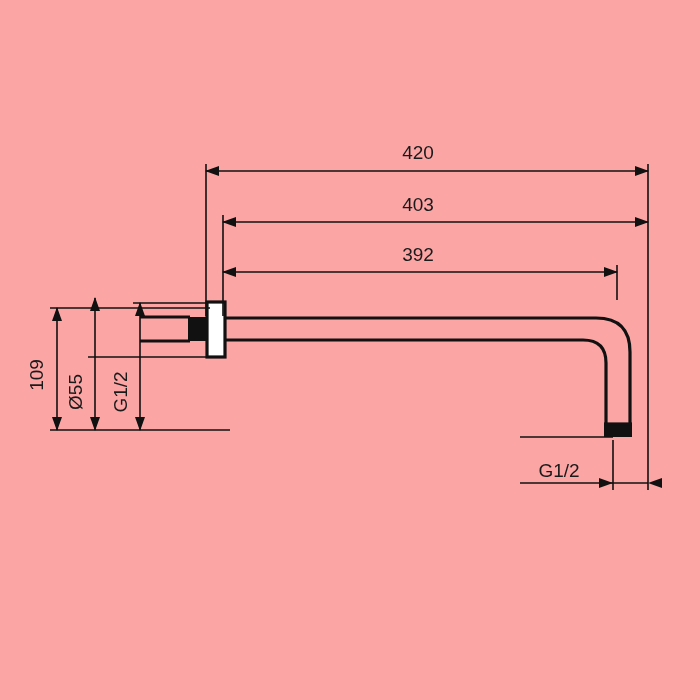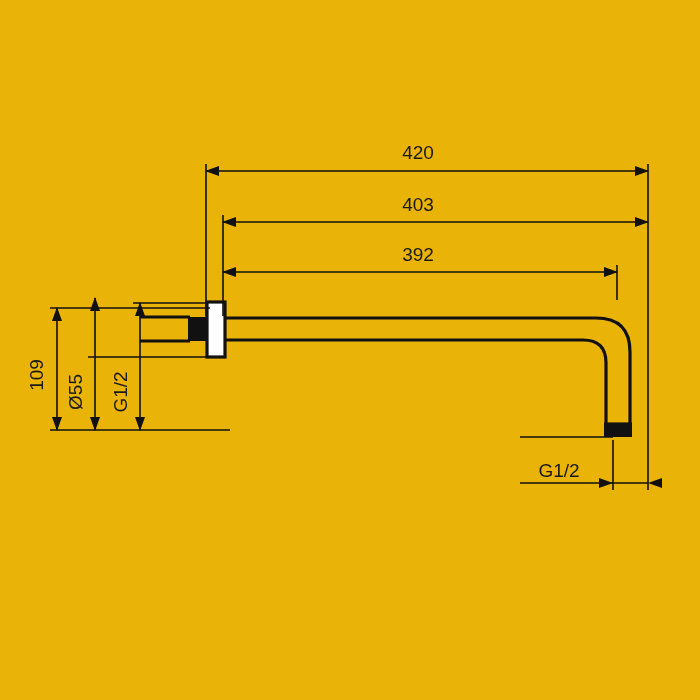--- a/index.html
+++ b/index.html
@@ -10,21 +10,21 @@
   body {
     width: 700px;
     height: 700px;
     font-family: "Liberation Sans", sans-serif;
     overflow: hidden;
   }
   #drawing-root {
     position: relative;
     width: 700px;
     height: 700px;
-    background: #eab308;
+    background: #fca5a5;
   }
   svg.tech-drawing {
     display: block;
     width: 700px;
     height: 700px;
   }
   .dim-text {
     font-family: "Liberation Sans", sans-serif;
     font-size: 19px;
     fill: #1a1a1a;

